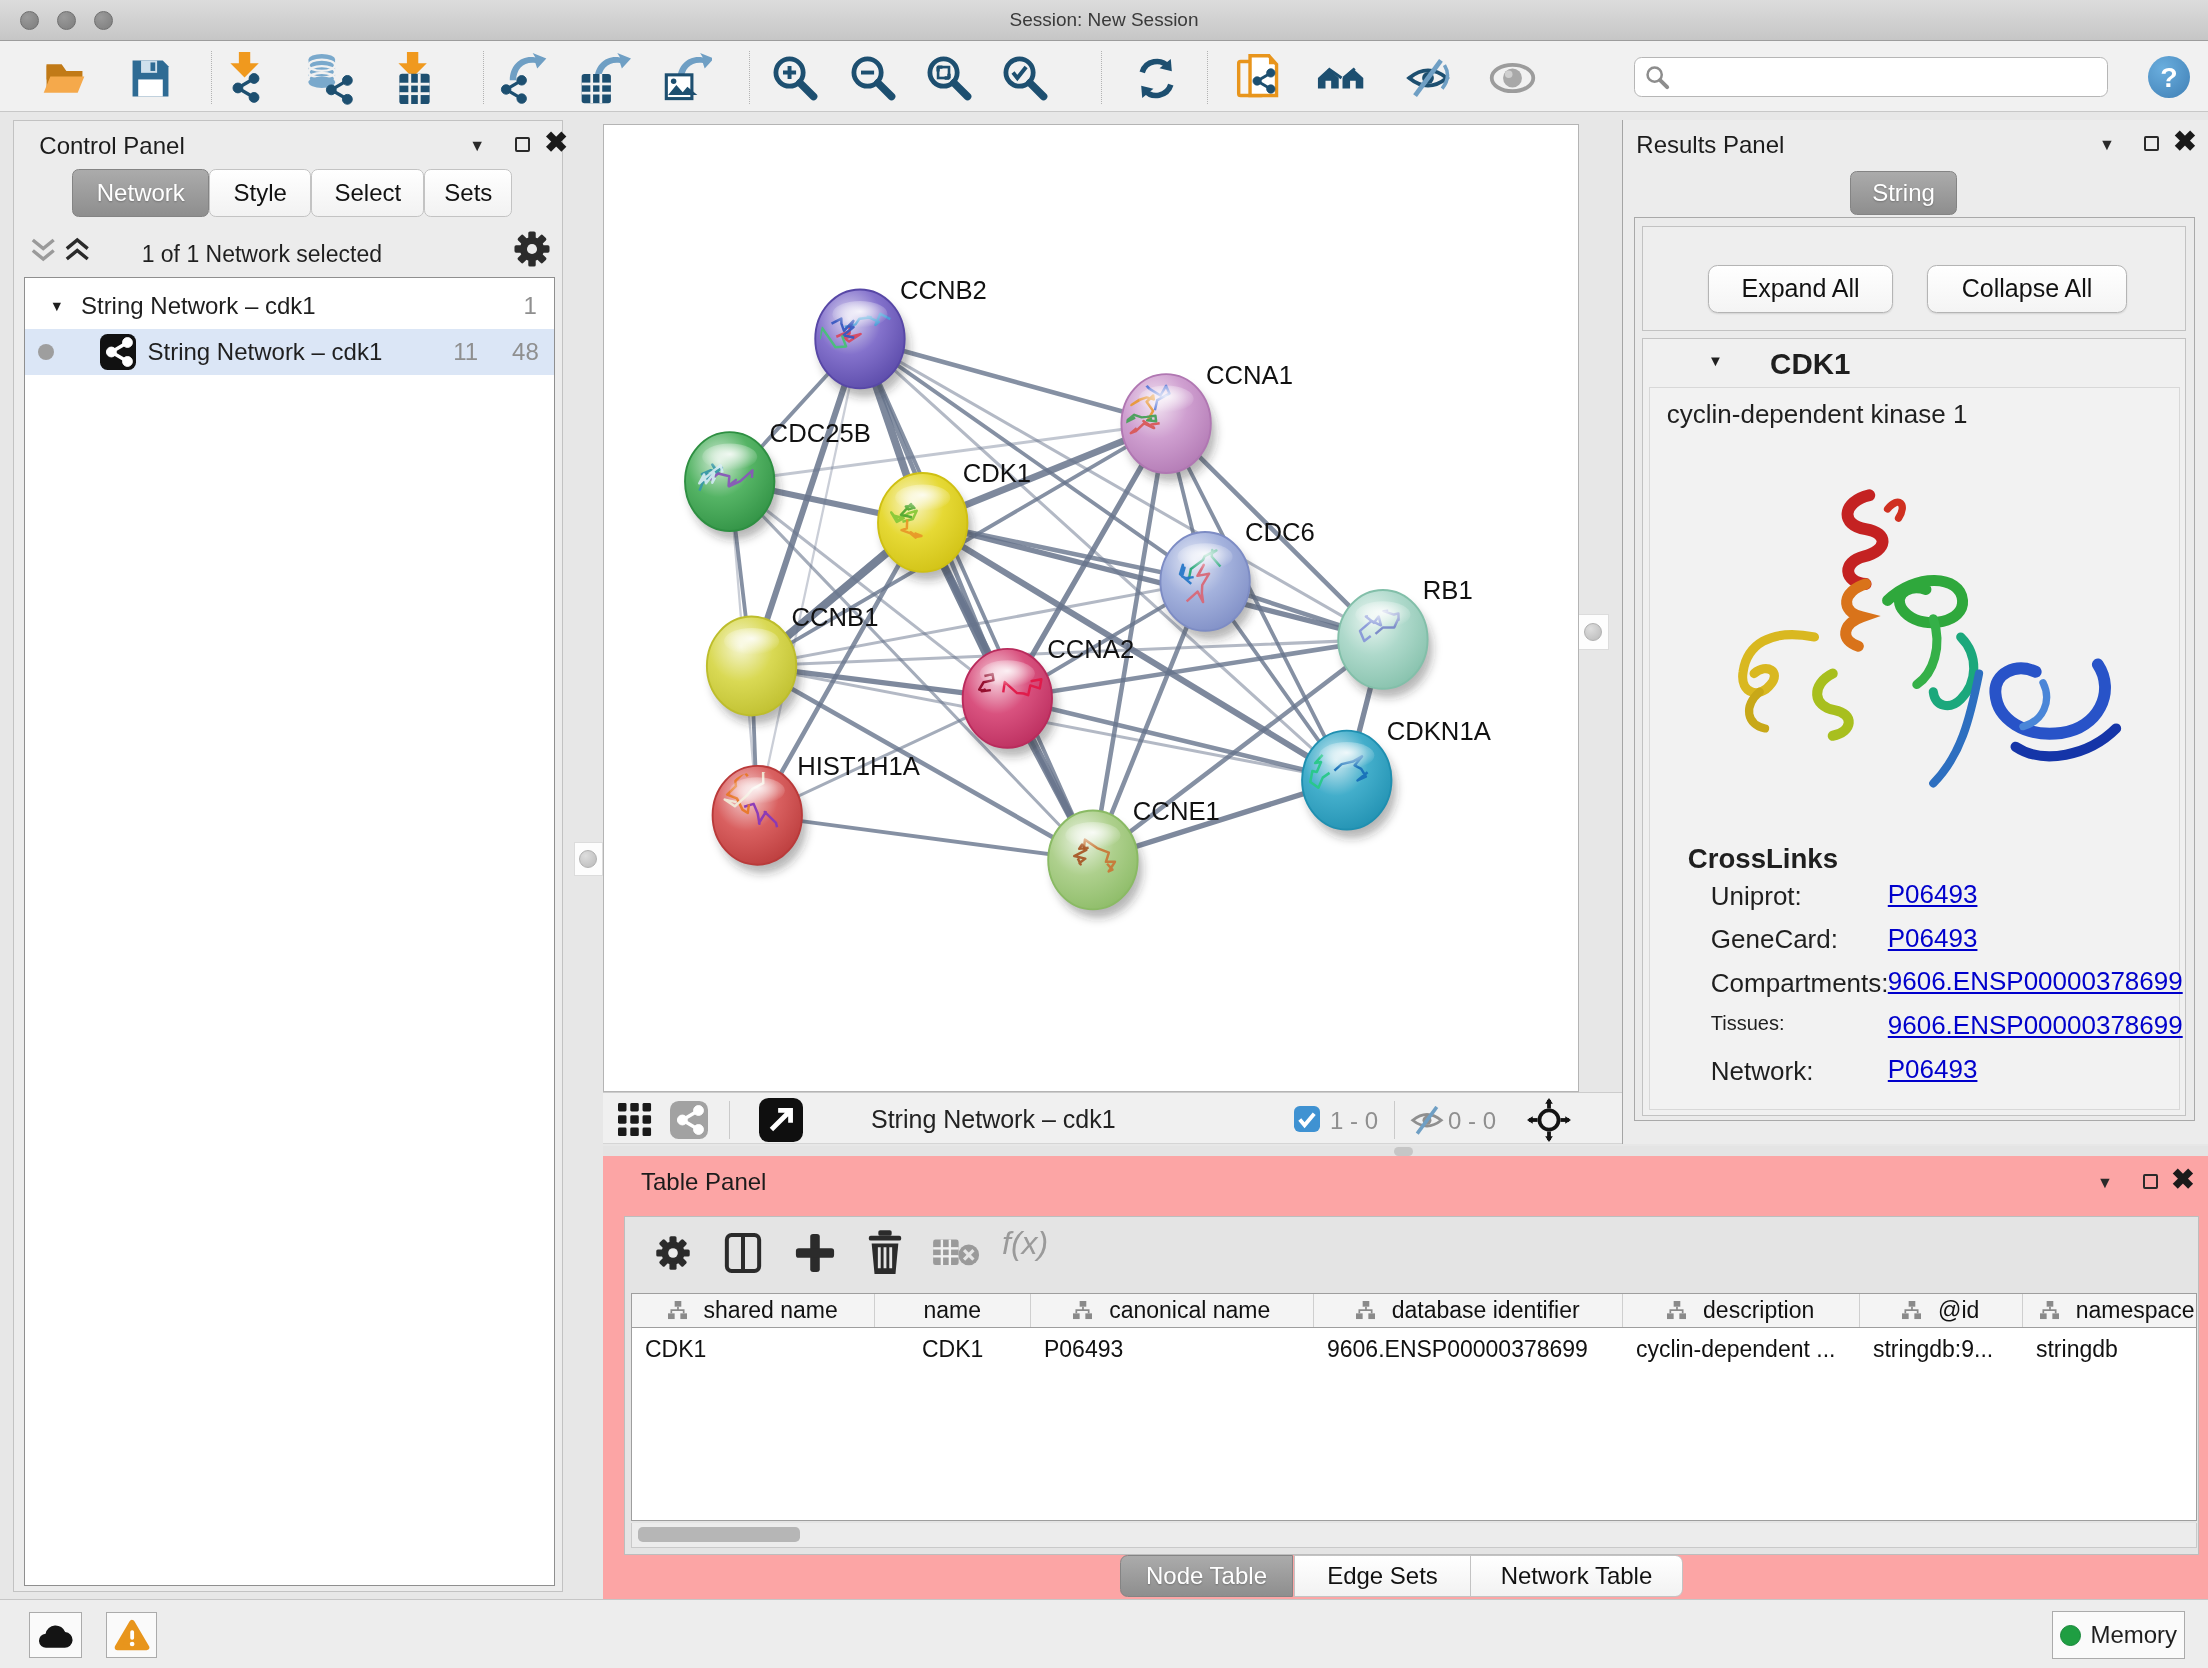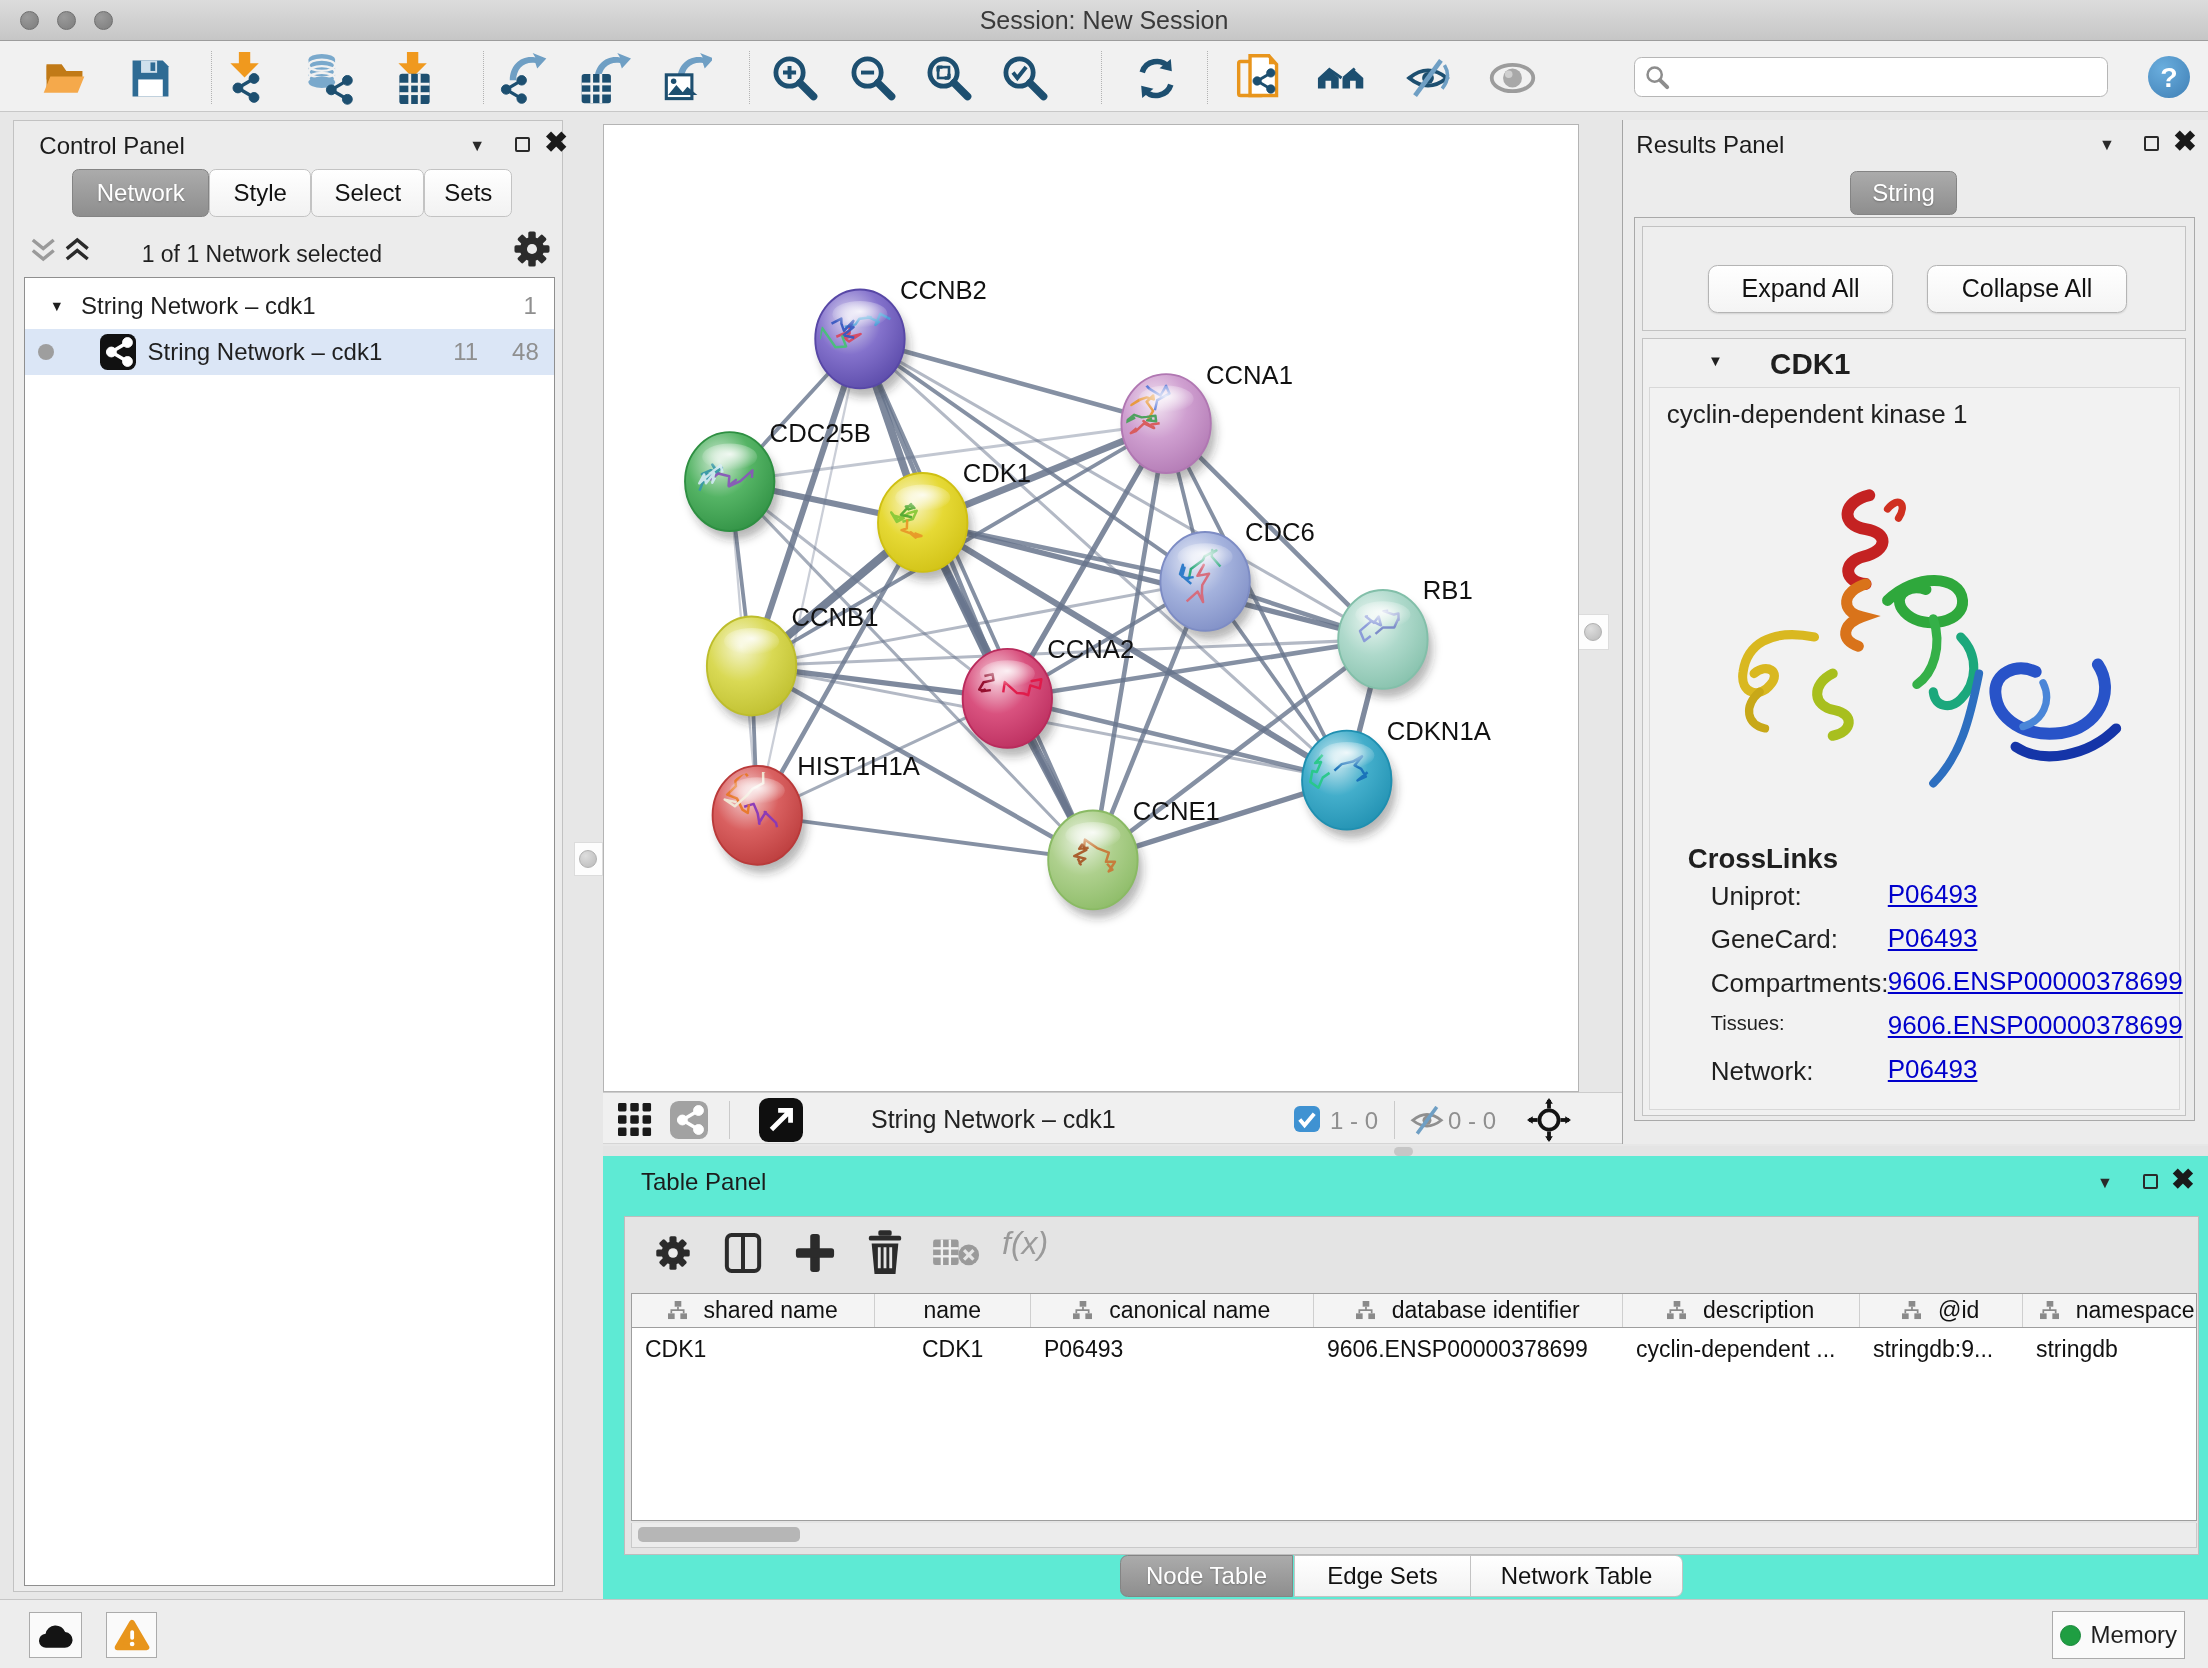--- a/index.html
+++ b/index.html
@@ -17,21 +17,21 @@
     left:0; top:0; width:2208px; height:41px;
     background:linear-gradient(#dcdcdc,#c6c6c6);
     border-bottom:1px solid #9d9d9d;
   }
   .tlight {
     width:19px; height:19px; border-radius:50%;
     background:radial-gradient(circle at 35% 30%, #9a9a9a, #7d7d7d);
     border:1px solid #6f6f6f;
     position:absolute; top:11.4px;
   }
-  .wtitle { width:100%; text-align:center; line-height:40px; font-size:25px; color:#3a3a3a; }
+  .wtitle { width:100%; text-align:center; line-height:40px; font-size:19px; color:#3a3a3a; }
   
   .toolbar {
     left:0; top:41px; width:2208px; height:71px;
     background:#f1f1f1; border-bottom:1px solid #c7c7c7;
   }
   .tsep { top:9.5px; height:53px; border-left:1.9px dotted #b3b3b3; }
   .tbtn { top:10.5px; width:53px; height:53px; display:flex; align-items:center; justify-content:center; }
   .searchbox {
     left:1634px; top:16px; width:474px; height:40px;
     background:#fff; border:1px solid #b6b6b6; border-radius:7.6px;
@@ -713,21 +713,21 @@
         <a class="abs serif link" style="left:238px;top:578px;font-size:26px" href="#">9606.ENSP00000378699</a>
         <span class="abs serif" style="left:61px;top:624px;font-size:20px">Tissues:</span>
         <a class="abs serif link" style="left:238px;top:622px;font-size:26px" href="#">9606.ENSP00000378699</a>
         <span class="abs serif" style="left:61px;top:668px;font-size:26px">Network:</span>
         <a class="abs serif link" style="left:238px;top:666px;font-size:26px" href="#">P06493</a>
       </div>
     </div>
   </div>
 </div>
 
-<div class="abs" style="left:603px;top:1156px;width:1605px;height:443px;background:#5eead4;">
+<div class="abs" style="left:603px;top:1156px;width:1605px;height:443px;background:#fca5a5;">
   <span class="abs ptitle" style="left:38px;top:12.4px">Table Panel</span>
   <span class="abs winctl" style="left:1494px;top:17px;font-size:16px">▼</span>
   <div class="abs floatbox" style="left:1540px;top:18px"></div>
   <span class="abs closex" style="left:1568px;top:13.3px">✖</span>
 
   <div class="abs" style="left:21px;top:60px;width:1575px;height:339px;background:#e4e4e4;border:1px solid #bdbdbd">
     <svg class="abs" style="left:28.5px;top:17px" width="38" height="38" viewBox="-20 -20 40 40">
       <use href="#i-gear" style="color:#2b2b2b" transform="scale(1.1)"></use>
     </svg>
     <svg class="abs" style="left:99px;top:15px" width="38" height="42" viewBox="0 0 40 44">

